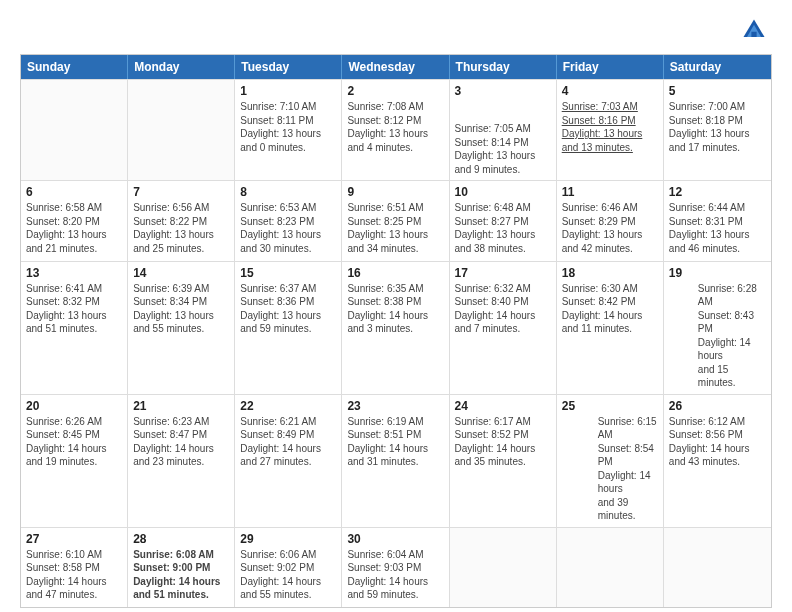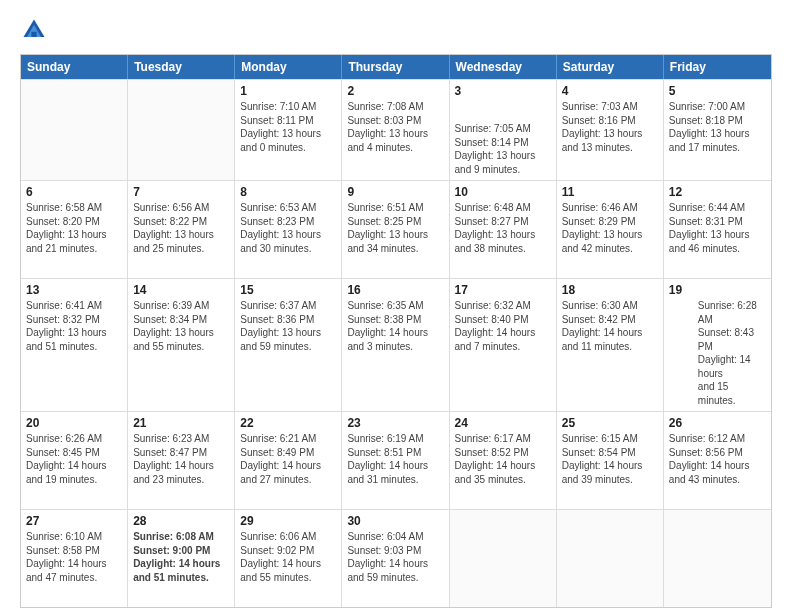--- a/index.html
+++ b/index.html
@@ -9,20 +9,21 @@
       font-family: Arial, sans-serif;
       background: #fff;
       overflow: hidden;
     }
     .page {
       width: 792px;
       height: 612px;
       padding: 16px 20px 4px 20px;
       display: flex;
       flex-direction: column;
+      align-items: flex-end;
     }
     .header {
       display: flex;
       justify-content: space-between;
       align-items: flex-start;
       margin-bottom: 10px;
     }
     .logo {
       display: flex;
       align-items: center;
@@ -136,55 +137,55 @@
     </div>
     <div class="title-block">
       <div class="title-month"></div>
       <div class="title-location"></div>
     </div>
   </div>
 
   <div class="calendar">
     <div class="cal-header">
     <div class="cal-header-cell">Sunday</div>
+        <div class="cal-header-cell">Monday</div>
         <div class="cal-header-cell">Tuesday</div>
-        <div class="cal-header-cell">Monday</div>
+        <div class="cal-header-cell">Wednesday</div>
         <div class="cal-header-cell">Thursday</div>
-        <div class="cal-header-cell">Wednesday</div>
+        <div class="cal-header-cell">Friday</div>
         <div class="cal-header-cell">Saturday</div>
-        <div class="cal-header-cell">Friday</div>
       </div>
     <div class="cal-body">
     <div class="cal-row">
           <div class="cal-cell empty"></div>
           <div class="cal-cell empty"></div>
           <div class="cal-cell">
             <div class="day-num">1</div>
             <div class="day-info" style="white-space: pre-line;">Sunrise: 7:10 AM
 Sunset: 8:11 PM
 Daylight: 13 hours
 and 0 minutes.</div>
           </div>
           <div class="cal-cell">
             <div class="day-num">2</div>
             <div class="day-info" style="white-space: pre-line;">Sunrise: 7:08 AM
-Sunset: 8:03 PM
+Sunset: 8:12 PM
 Daylight: 13 hours
 and 4 minutes.</div>
           </div>
           <div class="cal-cell">
             <div class="day-num">3</div>
             <div class="day-info" style="white-space: pre-line; margin-top: 24px;">Sunrise: 7:05 AM
 Sunset: 8:14 PM
 Daylight: 13 hours
 and 9 minutes.</div>
           </div>
           <div class="cal-cell">
             <div class="day-num">4</div>
-            <div class="day-info" style="white-space: pre-line;">Sunrise: 7:03 AM
+            <div class="day-info" style="white-space: pre-line; text-decoration: underline;">Sunrise: 7:03 AM
 Sunset: 8:16 PM
 Daylight: 13 hours
 and 13 minutes.</div>
           </div>
           <div class="cal-cell">
             <div class="day-num">5</div>
             <div class="day-info" style="white-space: pre-line;">Sunrise: 7:00 AM
 Sunset: 8:18 PM
 Daylight: 13 hours
 and 17 minutes.</div>
@@ -323,21 +324,21 @@
           </div>
           <div class="cal-cell">
             <div class="day-num">24</div>
             <div class="day-info" style="white-space: pre-line;">Sunrise: 6:17 AM
 Sunset: 8:52 PM
 Daylight: 14 hours
 and 35 minutes.</div>
           </div>
           <div class="cal-cell">
             <div class="day-num">25</div>
-            <div class="day-info" style="white-space: pre-line;">Sunrise: 6:15 AM
+            <div class="day-info" style="white-space: pre-line; margin-left: 36px;">Sunrise: 6:15 AM
 Sunset: 8:54 PM
 Daylight: 14 hours
 and 39 minutes.</div>
           </div>
           <div class="cal-cell">
             <div class="day-num">26</div>
             <div class="day-info" style="white-space: pre-line;">Sunrise: 6:12 AM
 Sunset: 8:56 PM
 Daylight: 14 hours
 and 43 minutes.</div>

